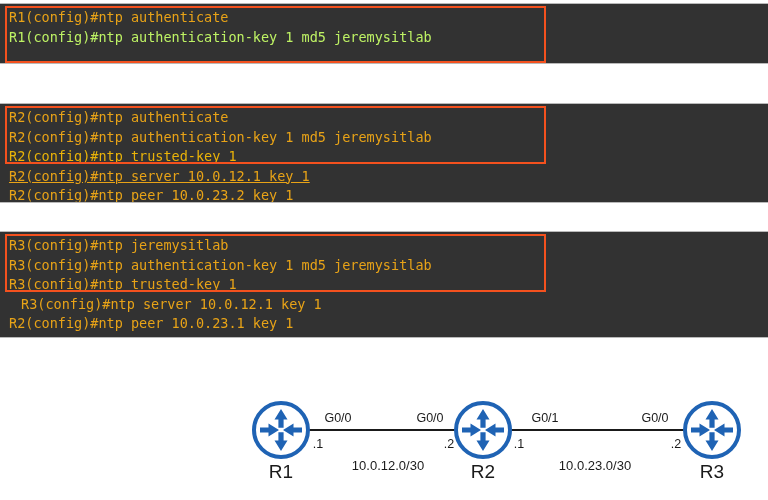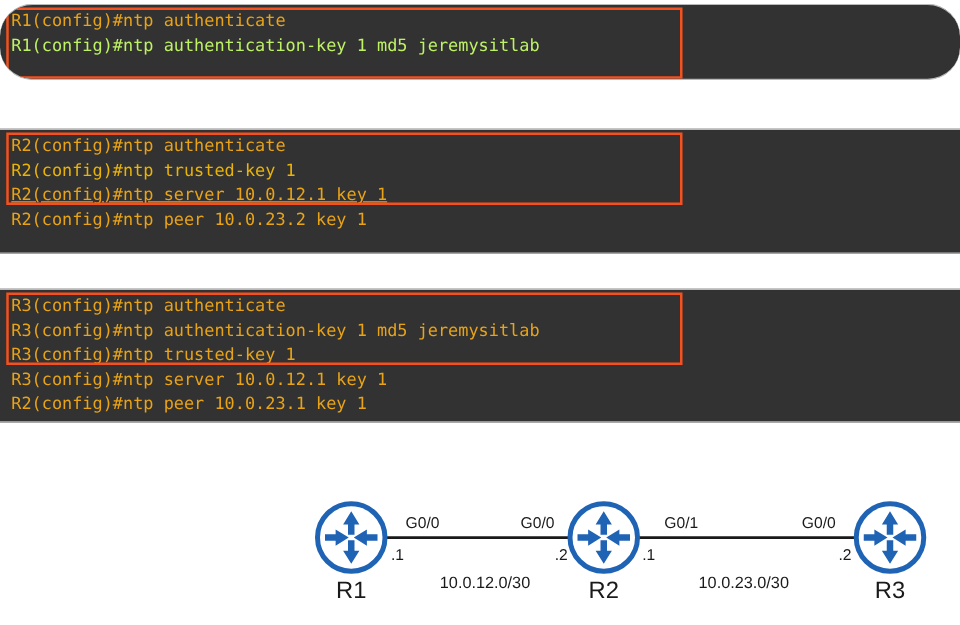--- a/index.html
+++ b/index.html
@@ -41,21 +41,21 @@
   }
   
   .hl-box {
     position: absolute;
     border: 2px solid #f4511e;
     box-sizing: border-box;
     pointer-events: none;
     background: transparent;
   }
 
-  #term1 { top: 3px;   height: 61px; border-radius: 26px; }
+  #term1 { top: 3px;   height: 61px; }
   #term2 { top: 103px;  height: 100px; }
   #term3 { top: 231px; height: 107px; }
 
   #hl1 { left: 5px; top: 2px;  width: 541px; height: 57px; }
   #hl2 { left: 5px; top: 2px;  width: 541px; height: 58px; }
   #hl3 { left: 5px; top: 2px;  width: 541px; height: 58px; }
 
   
   #diagram {
     position: absolute;
@@ -93,33 +93,34 @@
   <div class="term-inner">
     <div class="cli-line" style="color: rgb(232, 163, 23);">R1(config)#ntp authenticate</div>
     <div class="cli-line" style="color: #bef264;">R1(config)#ntp authentication-key 1 md5 jeremysitlab</div>
     <div class="hl-box" id="hl1" style="border-color: rgb(244, 81, 30);"></div>
   </div>
 </div>
 
 <div class="term" id="term2" style="background: rgb(50, 50, 50);">
   <div class="term-inner">
     <div class="cli-line" style="color: rgb(232, 163, 23);">R2(config)#ntp authenticate</div>
+    <div class="cli-line" style="color: rgb(232, 163, 23);">R2(config)#ntp authentication-key 1 md5 jeremysitlab</div>
     <div class="cli-line" style="color: #eab308;">R2(config)#ntp trusted-key 1</div>
     <div class="cli-line" style="color: rgb(232, 163, 23); text-decoration: underline;">R2(config)#ntp server 10.0.12.1 key 1</div>
     <div class="cli-line" style="color: rgb(232, 163, 23);">R2(config)#ntp peer 10.0.23.2 key 1</div>
     <div class="hl-box" id="hl2" style="border-color: rgb(244, 81, 30);"></div>
   </div>
 </div>
 
 <div class="term" id="term3" style="background: rgb(50, 50, 50);">
   <div class="term-inner">
-    <div class="cli-line" style="color: rgb(232, 163, 23);">R3(config)#ntp authenticate</div>
+    <div class="cli-line" style="color: rgb(232, 163, 23);">R3(config)#ntp jeremysitlab</div>
     <div class="cli-line" style="color: rgb(232, 163, 23);">R3(config)#ntp authentication-key 1 md5 jeremysitlab</div>
     <div class="cli-line" style="color: rgb(232, 163, 23);">R3(config)#ntp trusted-key 1</div>
-    <div class="cli-line" style="color: rgb(232, 163, 23);">R3(config)#ntp server 10.0.12.1 key 1</div>
+    <div class="cli-line" style="color: rgb(232, 163, 23); margin-left: 12px;">R3(config)#ntp server 10.0.12.1 key 1</div>
     <div class="cli-line" style="color: rgb(232, 163, 23);">R2(config)#ntp peer 10.0.23.1 key 1</div>
     <div class="hl-box" id="hl3" style="border-color: rgb(244, 81, 30);"></div>
   </div>
 </div>
 
 <div id="diagram">
   <svg width="768" height="120" viewBox="0 0 768 120" xmlns="http://www.w3.org/2000/svg">
     <defs>
 
       <g id="router-glyph">

